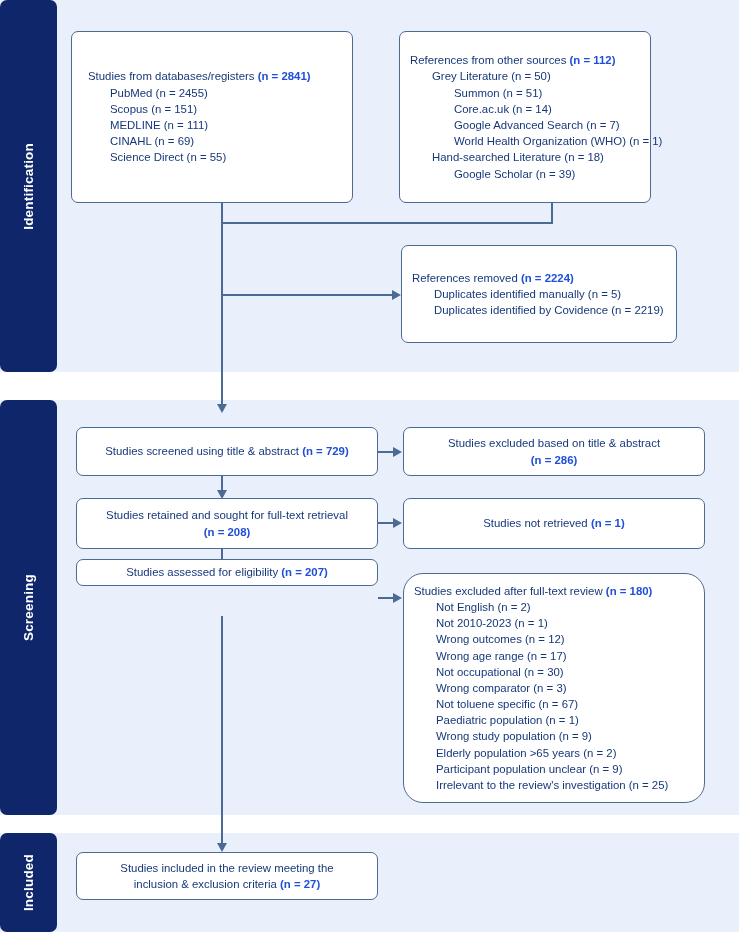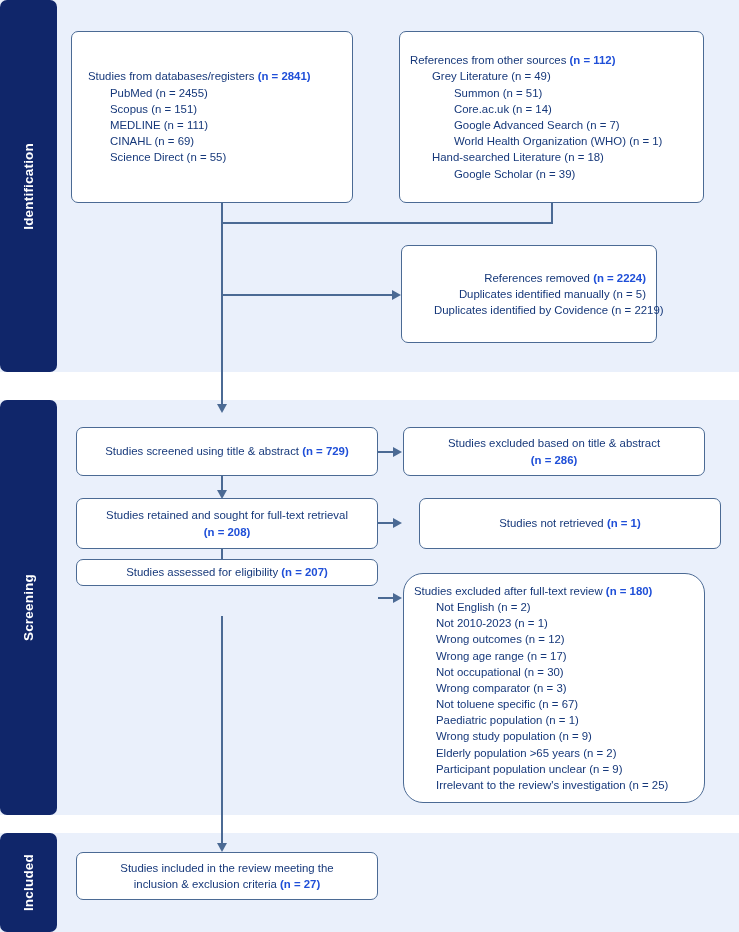--- a/index.html
+++ b/index.html
@@ -109,34 +109,34 @@
     <div class="hdr">
       <span>Studies from databases/registers </span><span class="n">(n = 2841)</span>
     </div>
     <div class="lvl1">PubMed (n = 2455)</div>
     <div class="lvl1">Scopus (n = 151)</div>
     <div class="lvl1">MEDLINE (n = 111)</div>
     <div class="lvl1">CINAHL (n = 69)</div>
     <div class="lvl1">Science Direct (n = 55)</div>
   </div>
 
-  <div class="box listbox" style="left:399px;top:31px;width:305px;height:172px;">
+  <div class="box listbox" style="left:399px;top:31px;width:252px;height:172px;">
     <div class="hdr">
       <span>References from other sources </span><span class="n">(n = 112)</span>
     </div>
-    <div class="lvl1">Grey Literature (n = 49)</div>
+    <div class="lvl1">Grey Literature (n = 50)</div>
     <div class="lvl2">Summon (n = 51)</div>
     <div class="lvl2">Core.ac.uk (n = 14)</div>
     <div class="lvl2">Google Advanced Search (n = 7)</div>
     <div class="lvl2">World Health Organization (WHO) (n = 1)</div>
     <div class="lvl1">Hand-searched Literature (n = 18)</div>
     <div class="lvl2">Google Scholar (n = 39)</div>
   </div>
 
-  <div class="box listbox" style="left:401px;top:245px;width:256px;height:98px;text-align:right;">
+  <div class="box listbox" style="left:401px;top:245px;width:276px;height:98px;">
     <div class="hdr">
       <span>References removed </span><span class="n">(n = 2224)</span>
     </div>
     <div class="lvl1">Duplicates identified manually (n = 5)</div>
     <div class="lvl1">Duplicates identified by Covidence (n = 2219)</div>
   </div>
 
   <div class="vline" style="left:221px;top:476px;height:18px;"></div>
   <div class="arrow-down" style="left:216.5px;top:490px;"></div>
 
@@ -168,21 +168,21 @@
     </div>
   </div>
 
   <div class="box center" style="left:76px;top:498px;width:302px;height:51px;">
     <div>
       <span>Studies retained and sought for full-text retrieval</span><br>
       <span class="n">(n = 208)</span>
     </div>
   </div>
 
-  <div class="box center" style="left:403px;top:498px;width:302px;height:51px;margin-left:16px;">
+  <div class="box center" style="left:403px;top:498px;width:302px;height:51px;">
     <div>
       <span>Studies not retrieved </span><span class="n">(n = 1)</span>
     </div>
   </div>
 
   <div class="box center" style="left:76px;top:559px;width:302px;height:27px;">
     <div>
       <span>Studies assessed for eligibility </span><span class="n">(n = 207)</span>
     </div>
   </div>

